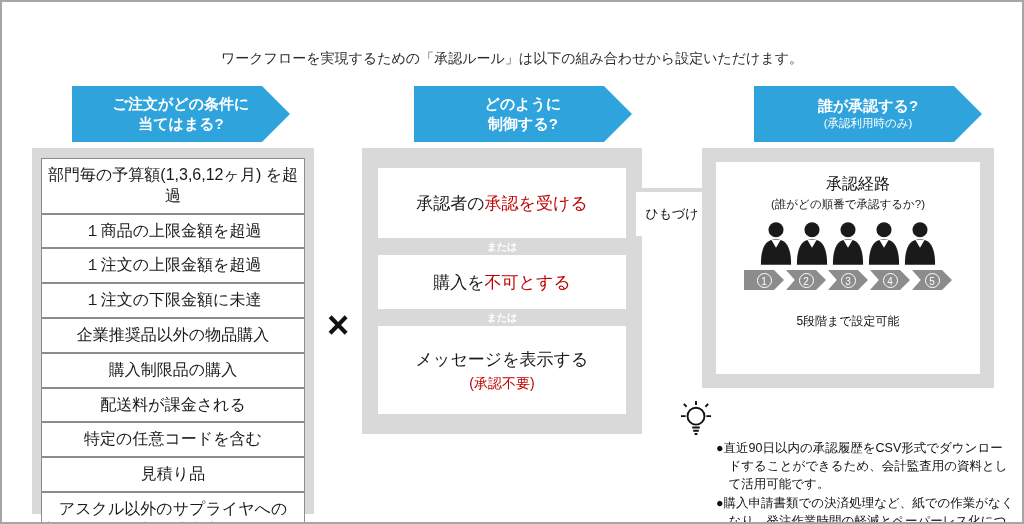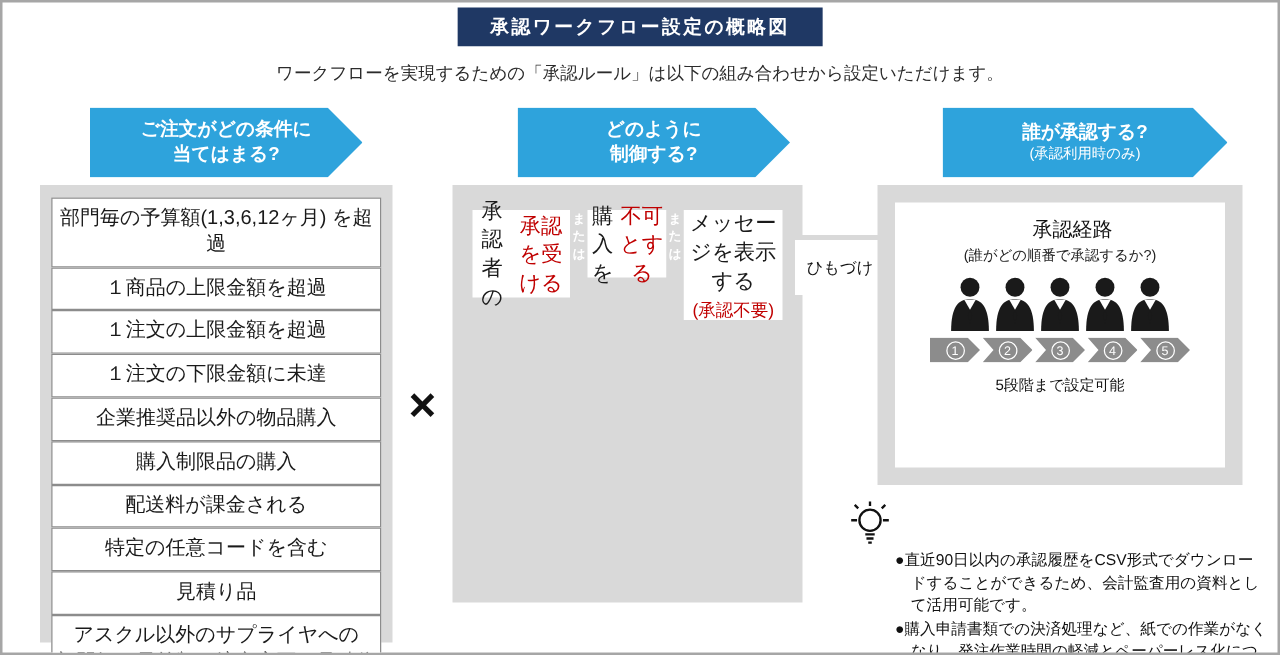--- a/index.html
+++ b/index.html
@@ -29,22 +29,22 @@
   #panel-conditions{left:30px;top:146px;width:282px;height:366px;
     display:flex;flex-direction:column;justify-content:space-between;padding:10px 9px;}
   .cond-item{
     background:#fff;border:1px solid #8c8c8c;text-align:center;
     font-size:16px;line-height:1.3;padding:6px 2px;white-space:pre-line;
   }
   .multiply{
     position:absolute;left:316px;top:302px;width:40px;text-align:center;
     font-size:38px;font-weight:bold;color:#111;
   }
-  #panel-control{left:360px;top:146px;width:280px;height:334px;
-    display:flex;flex-direction:row;justify-content:space-between;padding:20px 16px;}
+  #panel-control{left:360px;top:146px;width:280px;height:286px;
+    display:flex;flex-direction:column;justify-content:space-between;padding:20px 16px;}
   .ctrl-box{background:#fff;display:flex;flex-direction:column;align-items:center;
     justify-content:center;font-size:17px;text-align:center;}
   .ctrl-box.b1{height:70px;flex-direction:row;}
   .ctrl-box.b2{height:54px;flex-direction:row;}
   .ctrl-box.b3{height:88px;}
   .red{color:#c00000;}
   .ctrl-box .sub{font-size:14px;margin-top:4px;}
   .or-label{text-align:center;color:#fff;font-weight:bold;font-size:10px;}
   .link-band{position:absolute;left:630px;top:186px;width:80px;height:40px;background:#d9d9d9;}
   .link-label{position:absolute;left:634px;top:190px;width:72px;height:44px;background:#fff;
@@ -54,32 +54,31 @@
     text-align:center;box-sizing:border-box;padding-top:12px;}
   .route-title{font-size:16px;color:#111;margin-left:20px;}
   .route-sub{font-size:11.5px;color:#222;margin-top:2px;}
   .persons{display:flex;justify-content:center;gap:2px;margin-top:8px;height:46px;}
   .chevrons{display:flex;justify-content:center;margin-top:4px;}
   .chev{width:40px;height:20px;background:#8c8c8c;display:flex;align-items:center;justify-content:center;
     clip-path:polygon(0 0,75% 0,100% 50%,75% 100%,0 100%,22% 50%);margin-left:2px;}
   .chev.first{clip-path:polygon(0 0,75% 0,100% 50%,75% 100%,0 100%);margin-left:0;}
   .chev .num{width:15px;height:15px;border:1.5px solid #fff;border-radius:50%;color:#fff;
     font-size:10px;line-height:15px;text-align:center;box-sizing:border-box;}
-  .capacity{font-size:12px;color:#111;margin-top:10px;}
+  .capacity{font-size:12px;color:#111;margin-top:23px;}
   .bulb{position:absolute;left:678px;top:398px;}
   .note-text{position:absolute;left:714px;top:394px;width:298px;font-size:12.5px;
     line-height:1.42;color:#111;margin-top:44px;}
   .note-text p{margin:0 0 2px 0;padding-left:1em;text-indent:-1em;}
 </style>
 </head>
 <body>
 
 <div class="stage">
 
-  <div class="title-box">承認ワークフロー設定の概略図</div>
   <div class="subtitle">ワークフローを実現するための「承認ルール」は以下の組み合わせから設定いただけます。</div>
 
   <div class="arrow" style="left:70px;top:84px;width:218px;">
     <span class="l1">ご注文がどの条件に
 当てはまる?</span>
   </div>
   <div class="arrow" style="left:752px;top:84px;width:228px;">
     <span class="l1">誰が承認する?</span>
     <span class="l2">(承認利用時のみ)</span>
   </div>

